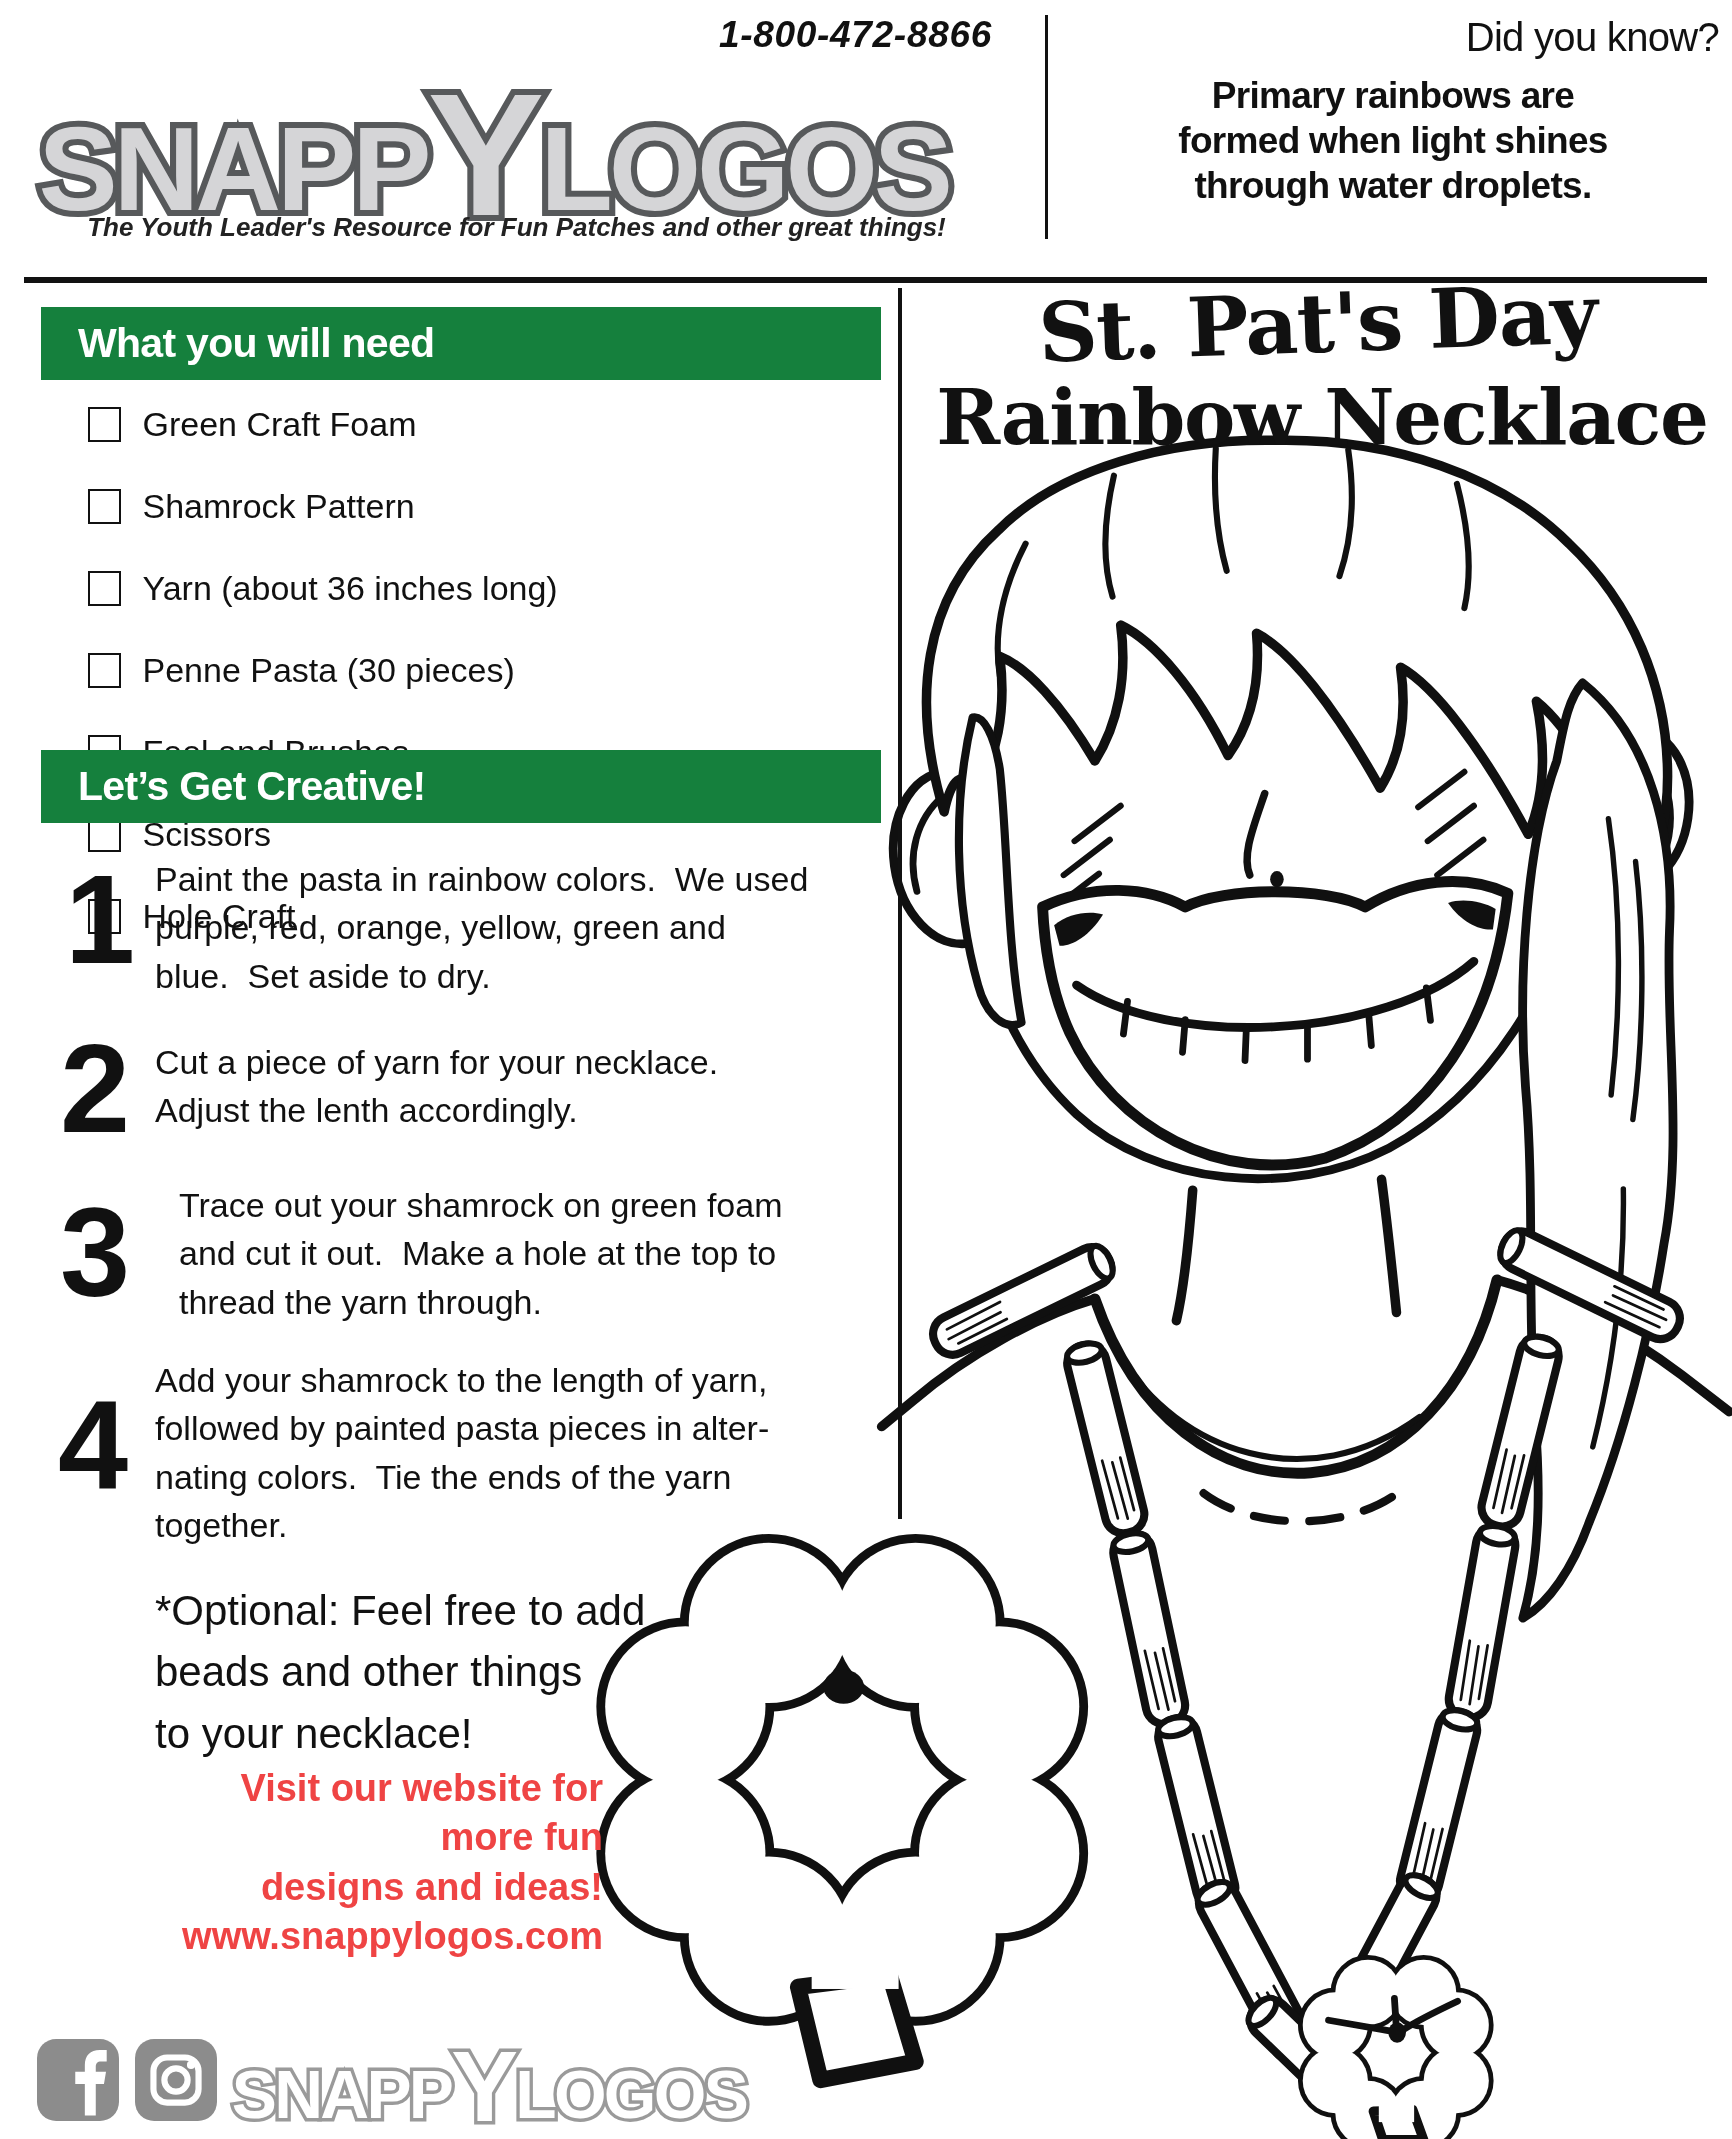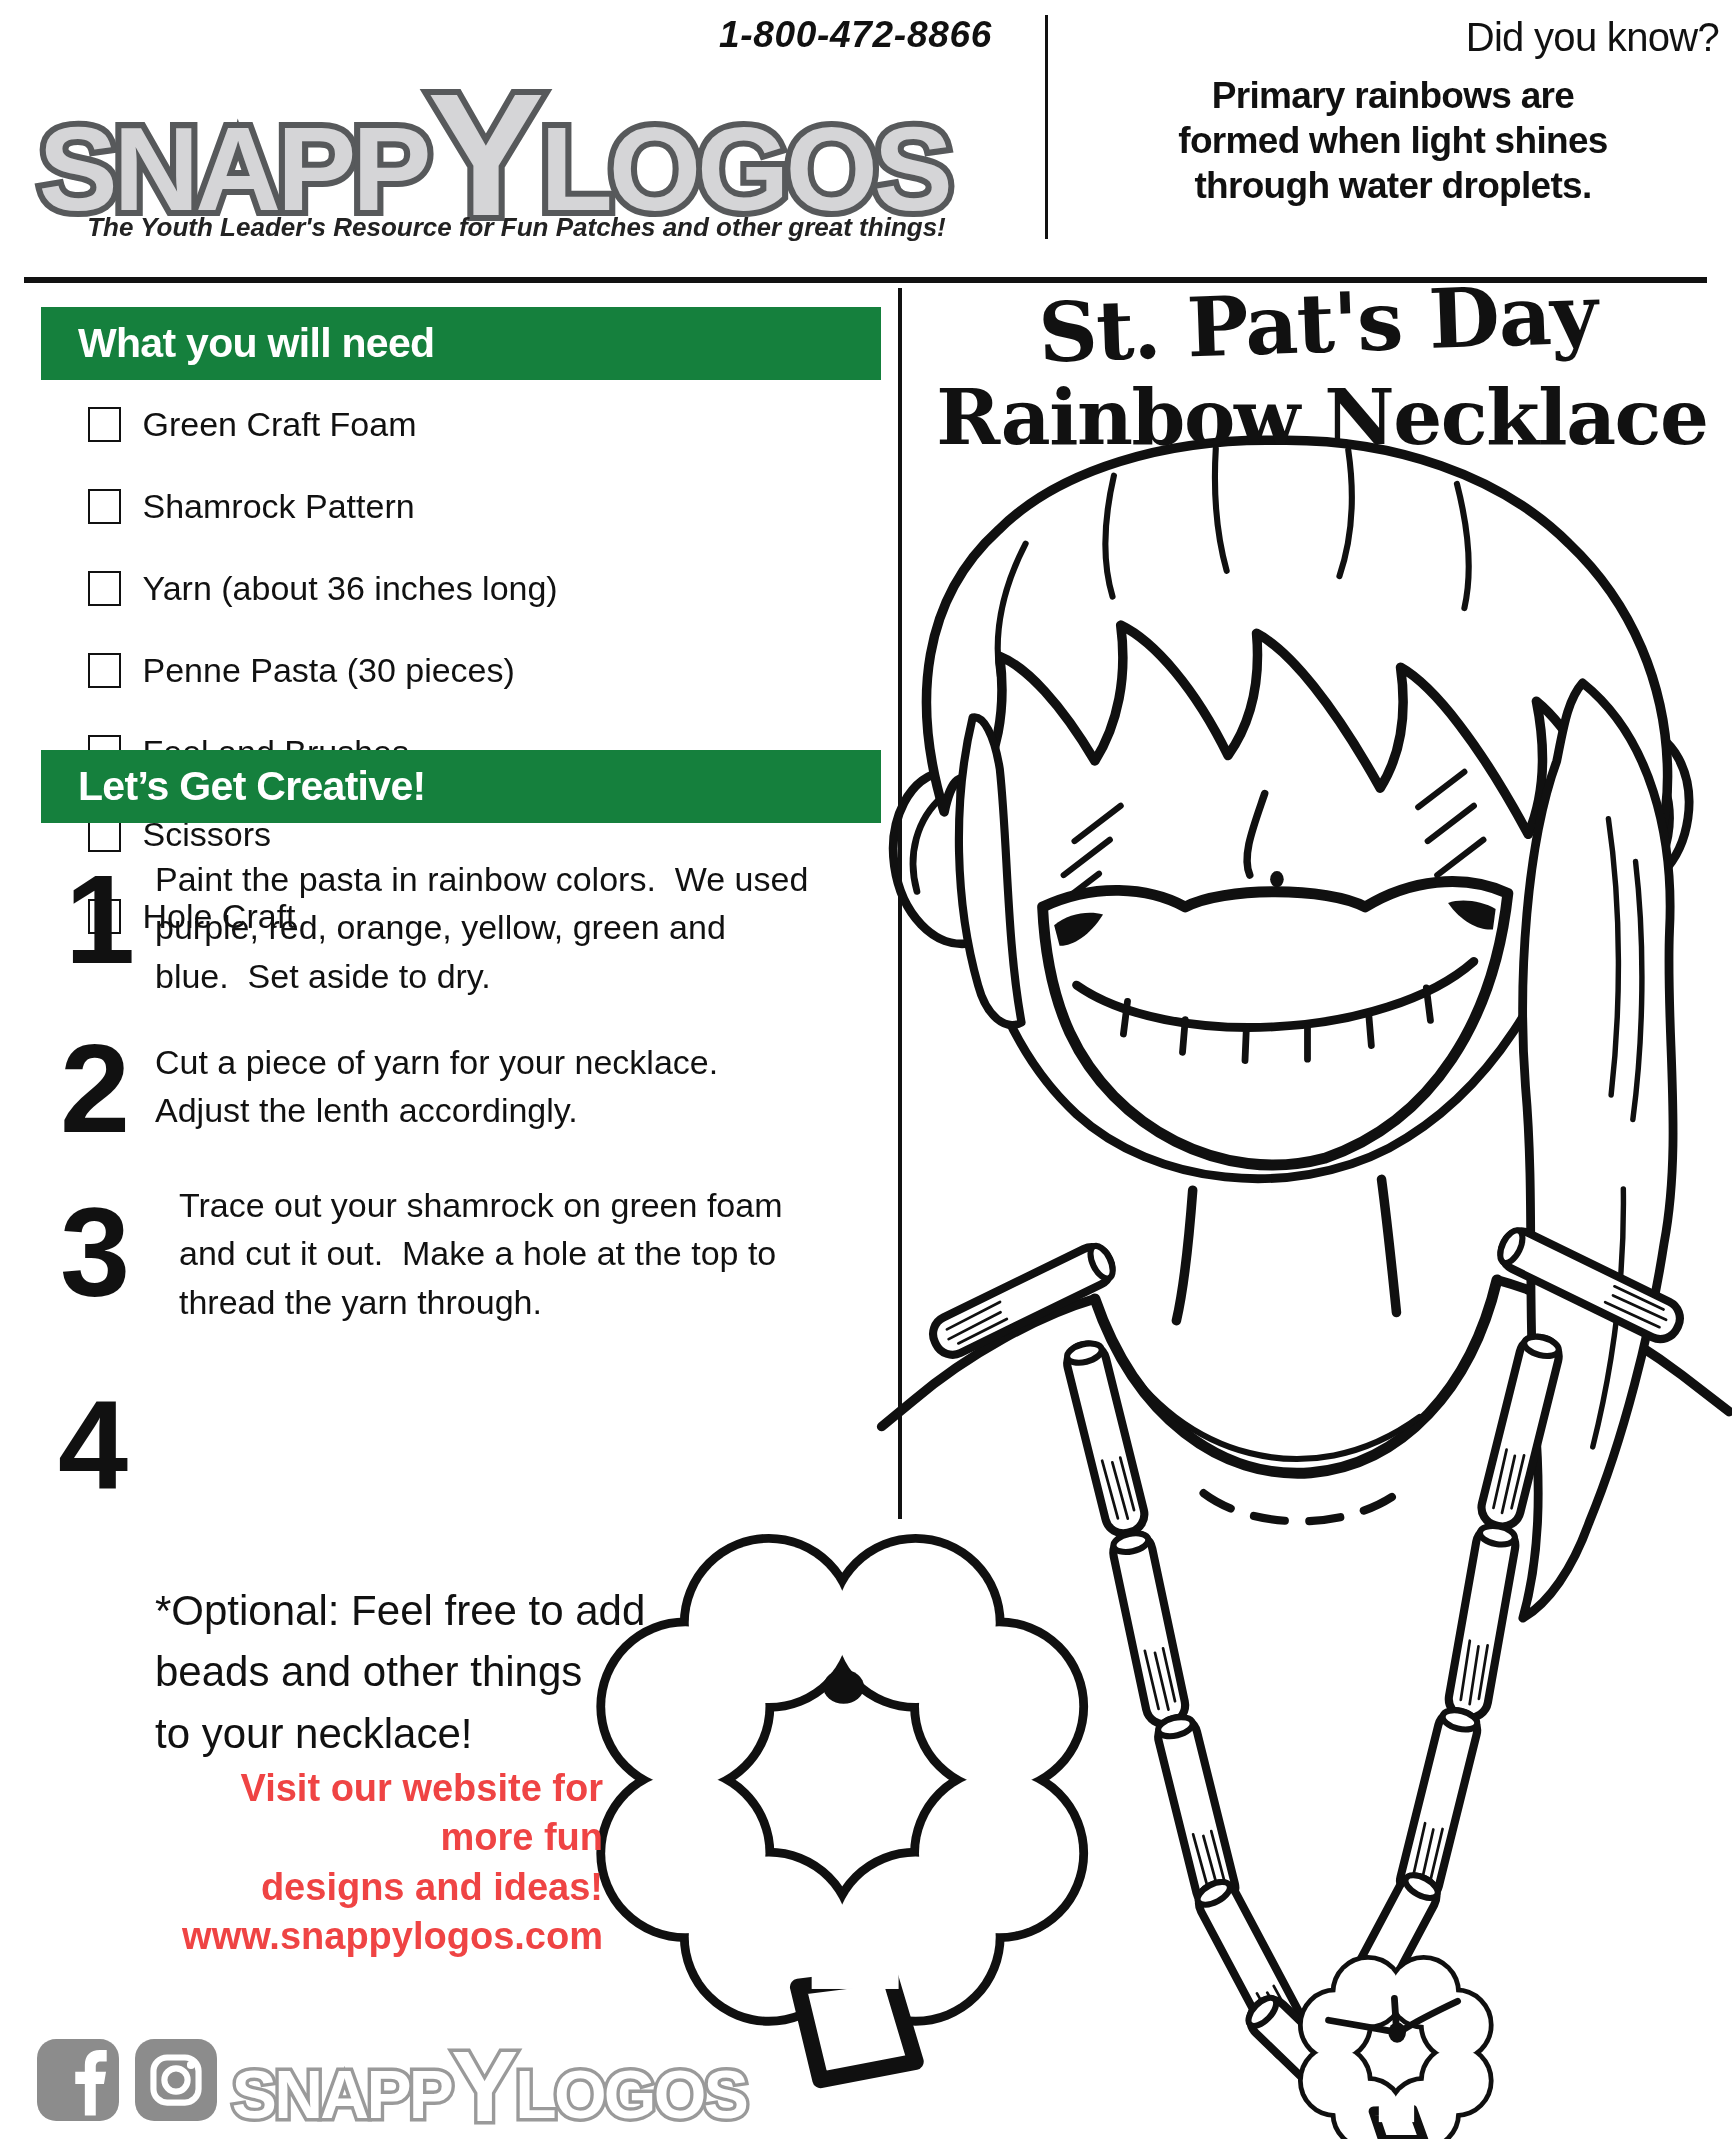--- a/index.html
+++ b/index.html
@@ -242,20 +242,24 @@
   <div class="abs ui step-num" style="left:60px;top:1026px;">2</div>
   <div class="abs ui step-text" style="left:155px;top:1038px;width:734px;">Cut a piece of yarn for your necklace.
 Adjust the lenth accordingly.</div>
 
   <div class="abs ui step-num" style="left:60px;top:1190px;">3</div>
   <div class="abs ui step-text" style="left:155px;top:1181px;width:734px;margin-left:24px;">Trace out your shamrock on green foam
 and cut it out.  Make a hole at the top to
 thread the yarn through.</div>
 
   <div class="abs ui step-num" style="left:58px;top:1383px;">4</div>
+  <div class="abs ui step-text" style="left:155px;top:1356px;width:734px;">Add your shamrock to the length of yarn,
+followed by painted pasta pieces in alter-
+nating colors.  Tie the ends of the yarn
+together.</div>
 
   <div class="abs ui optional" style="left:155px;top:1580px;width:543px;">*Optional: Feel free to add
 beads and other things
 to your necklace!</div>
 
   <div class="abs ui promo" style="left:60px;top:1764px;">Visit our website for
 more fun
 designs and ideas!
 www.snappylogos.com</div>
 

